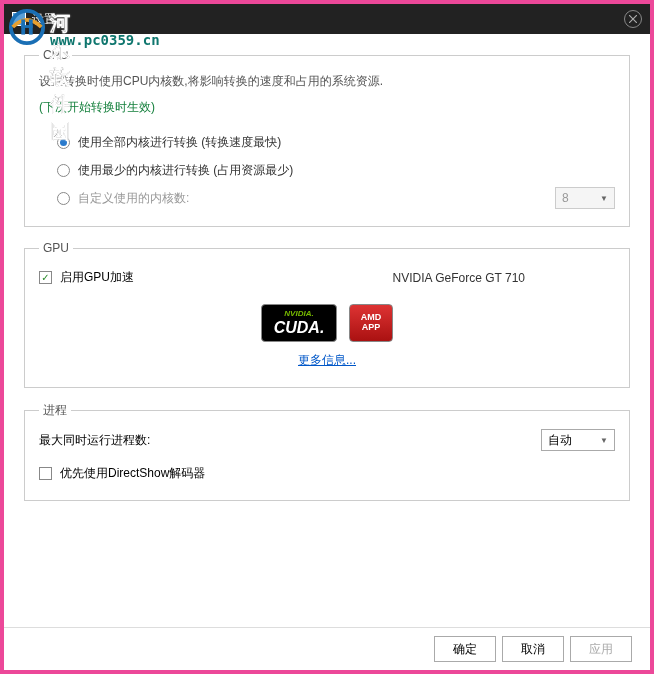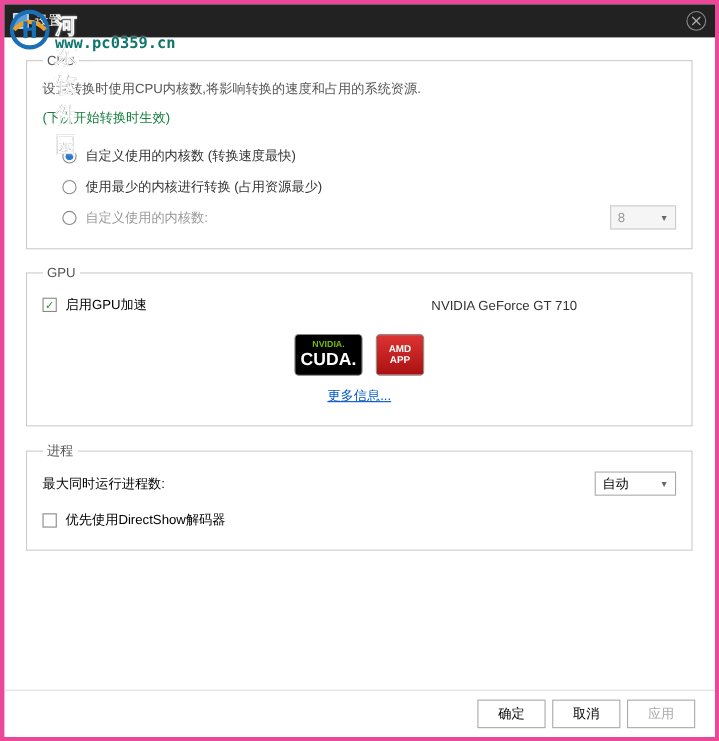--- a/index.html
+++ b/index.html
@@ -204,33 +204,34 @@
       margin-right: 90px;
       color: #333;
     }
     .badges {
       display: flex;
       justify-content: center;
       gap: 12px;
       margin: 14px 0 10px 0;
     }
     .badge-cuda {
-      width: 62px;
+      width: 76px;
       height: 38px;
       background: #000;
       border-radius: 4px;
       border: 1px solid #888;
       display: flex;
       flex-direction: column;
       align-items: center;
       justify-content: center;
       color: #76b900;
       font-size: 8px;
       font-weight: bold;
       line-height: 1.1;
+      font-style: italic;
     }
     .badge-cuda .cuda-text { color: #fff; font-size: 16px; }
     .badge-amd {
       width: 44px;
       height: 38px;
       background: linear-gradient(#d33, #a11);
       border-radius: 4px;
       border: 1px solid #888;
       display: flex;
       flex-direction: column;
@@ -317,21 +318,21 @@
 
   <div class="content">
 
     <fieldset>
       <legend>CPU</legend>
       <div class="desc">设置转换时使用CPU内核数,将影响转换的速度和占用的系统资源.</div>
       <div class="note">(下次开始转换时生效)</div>
 
       <div class="radio-row">
         <span class="radio checked"></span>
-        <span class="radio-label">自定义使用的内核数 (转换速度最快)</span>
+        <span class="radio-label">使用全部内核进行转换 (转换速度最快)</span>
       </div>
       <div class="radio-row">
         <span class="radio"></span>
         <span class="radio-label">使用最少的内核进行转换 (占用资源最少)</span>
       </div>
       <div class="radio-row">
         <span class="radio"></span>
         <span class="radio-label disabled">自定义使用的内核数:</span>
         <div class="select-small">
           <span>8</span>

